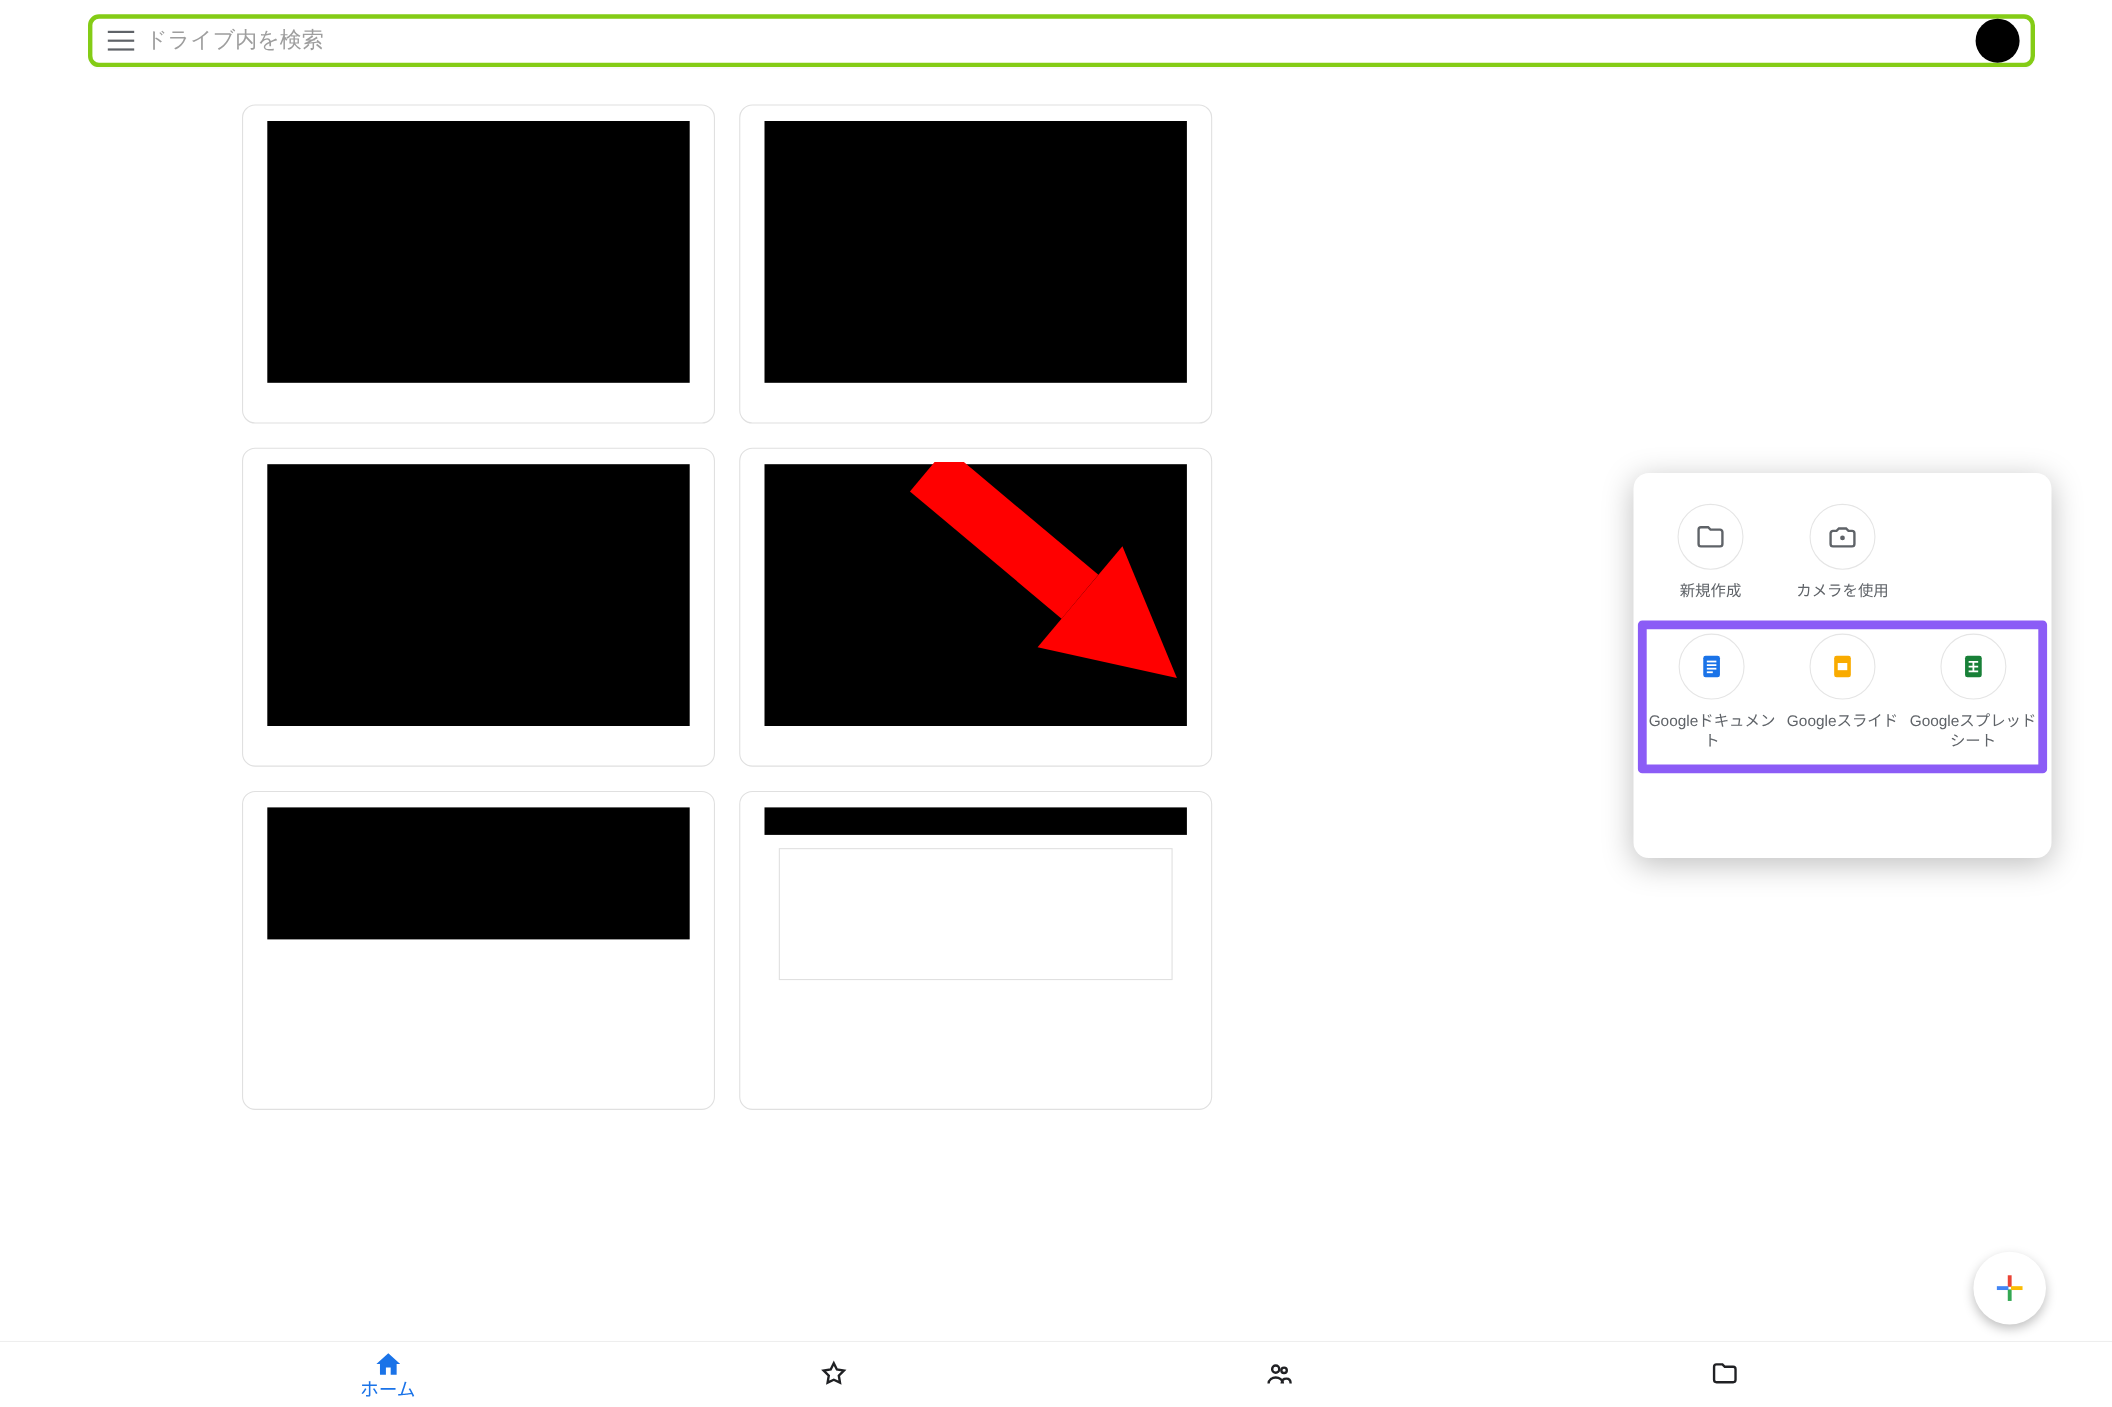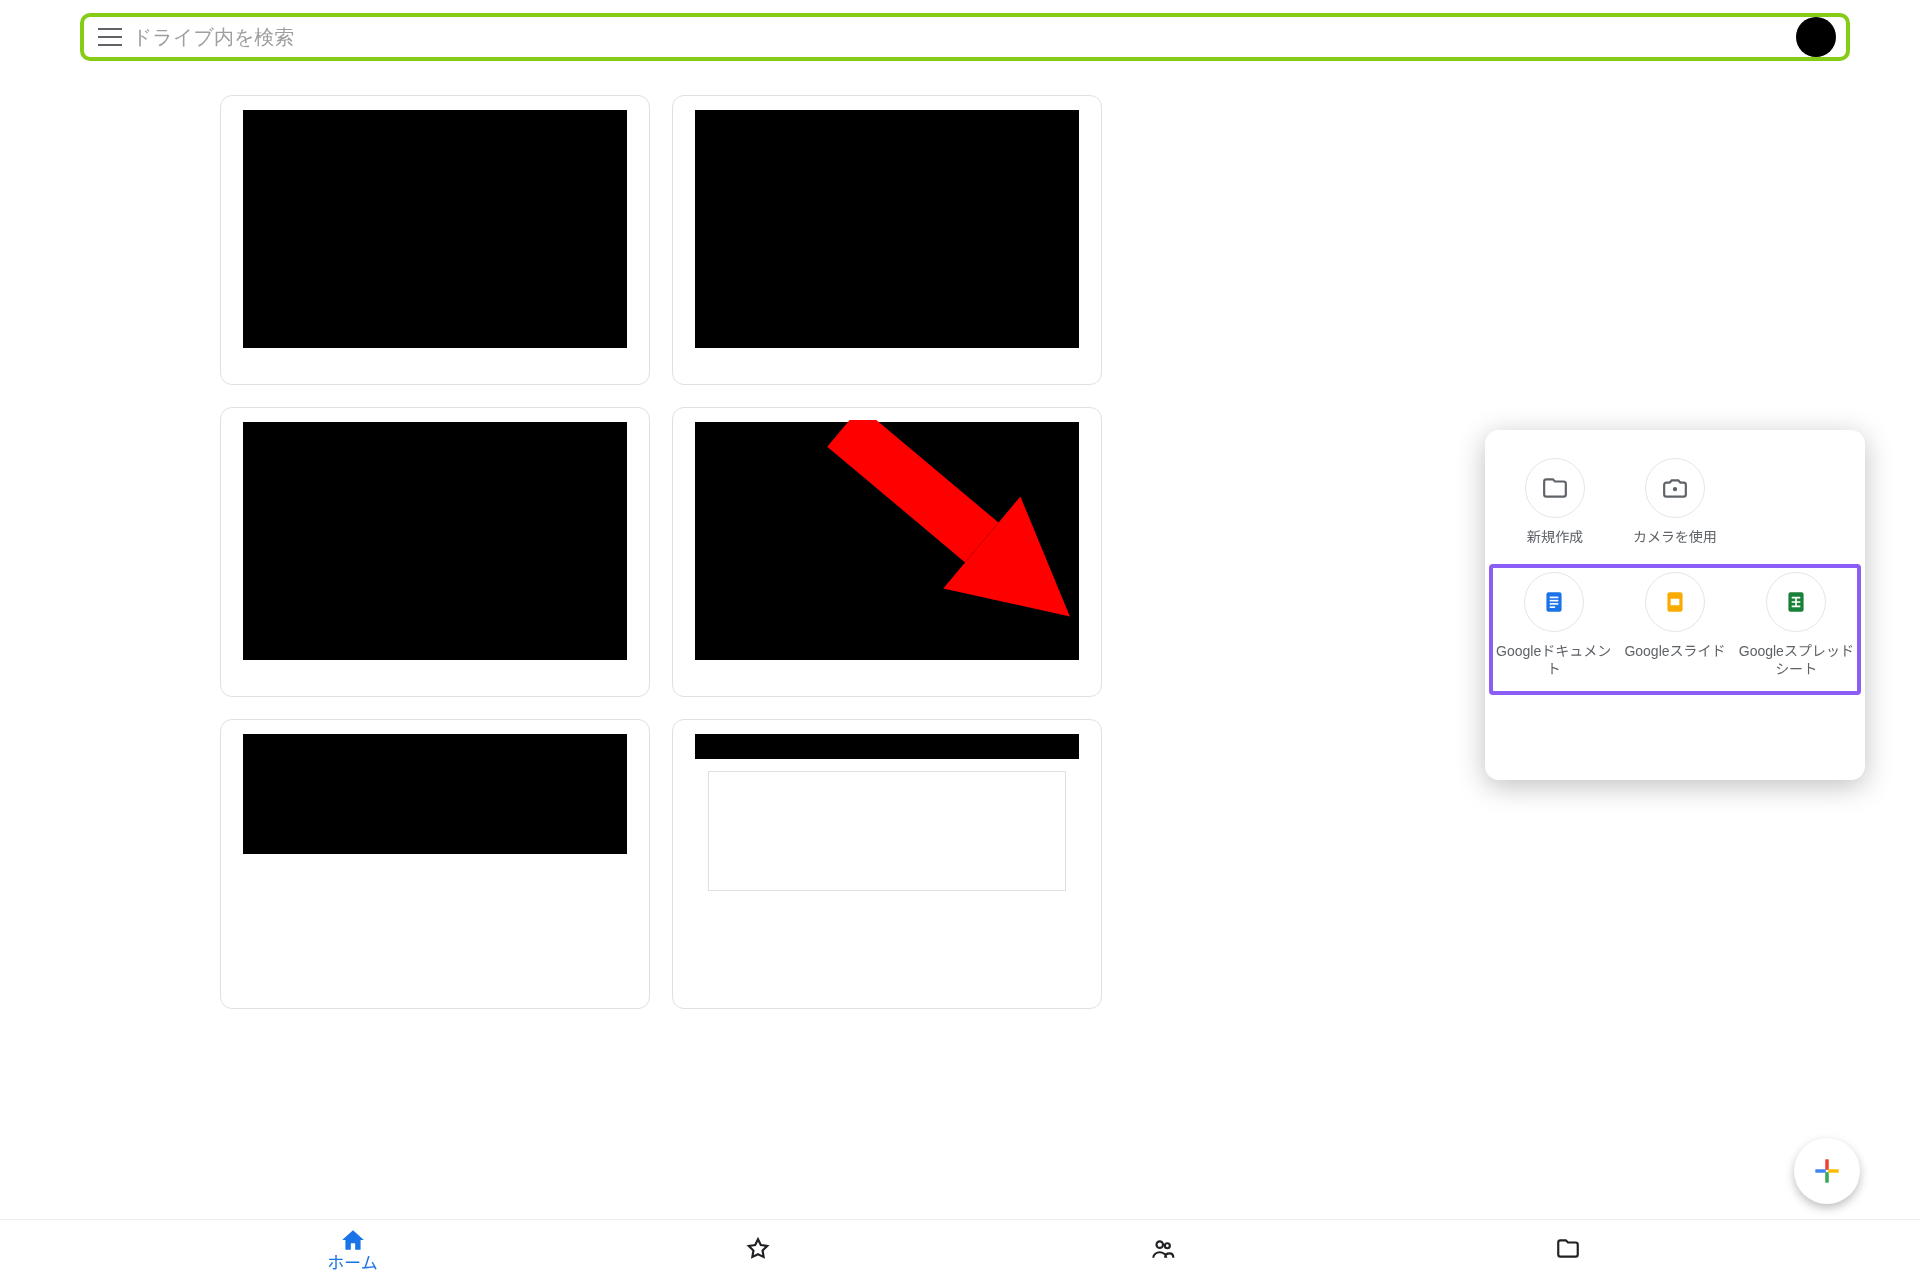--- a/index.html
+++ b/index.html
@@ -89,21 +89,21 @@
   .create-item { cursor:pointer; padding: 4px 0 12px 0; }
   .create-circle {
     width:60px; height:60px; border-radius:50%;
     border:1px solid #e5e5e5;
     margin:0 auto 10px auto;
     display:flex; align-items:center; justify-content:center;
     background:#fff;
   }
   .create-label { font-size:14px; color:#5f6368; line-height:1.3; }
   .highlight-box {
-    border: 4px solid #8b5cf6;
+    border: 8px solid #8b5cf6;
     border-radius: 4px;
     margin: 6px -6px -4px -6px;
   }
 
   
   .svg-ico { width:26px; height:26px; }
   .docs-ico   { fill:#1a73e8; }
   .sheets-ico { fill:#188038; }
   .slides-ico { fill:#f9ab00; }
   .folder-ico, .upload-ico, .camera-ico { fill:#5f6368; }

